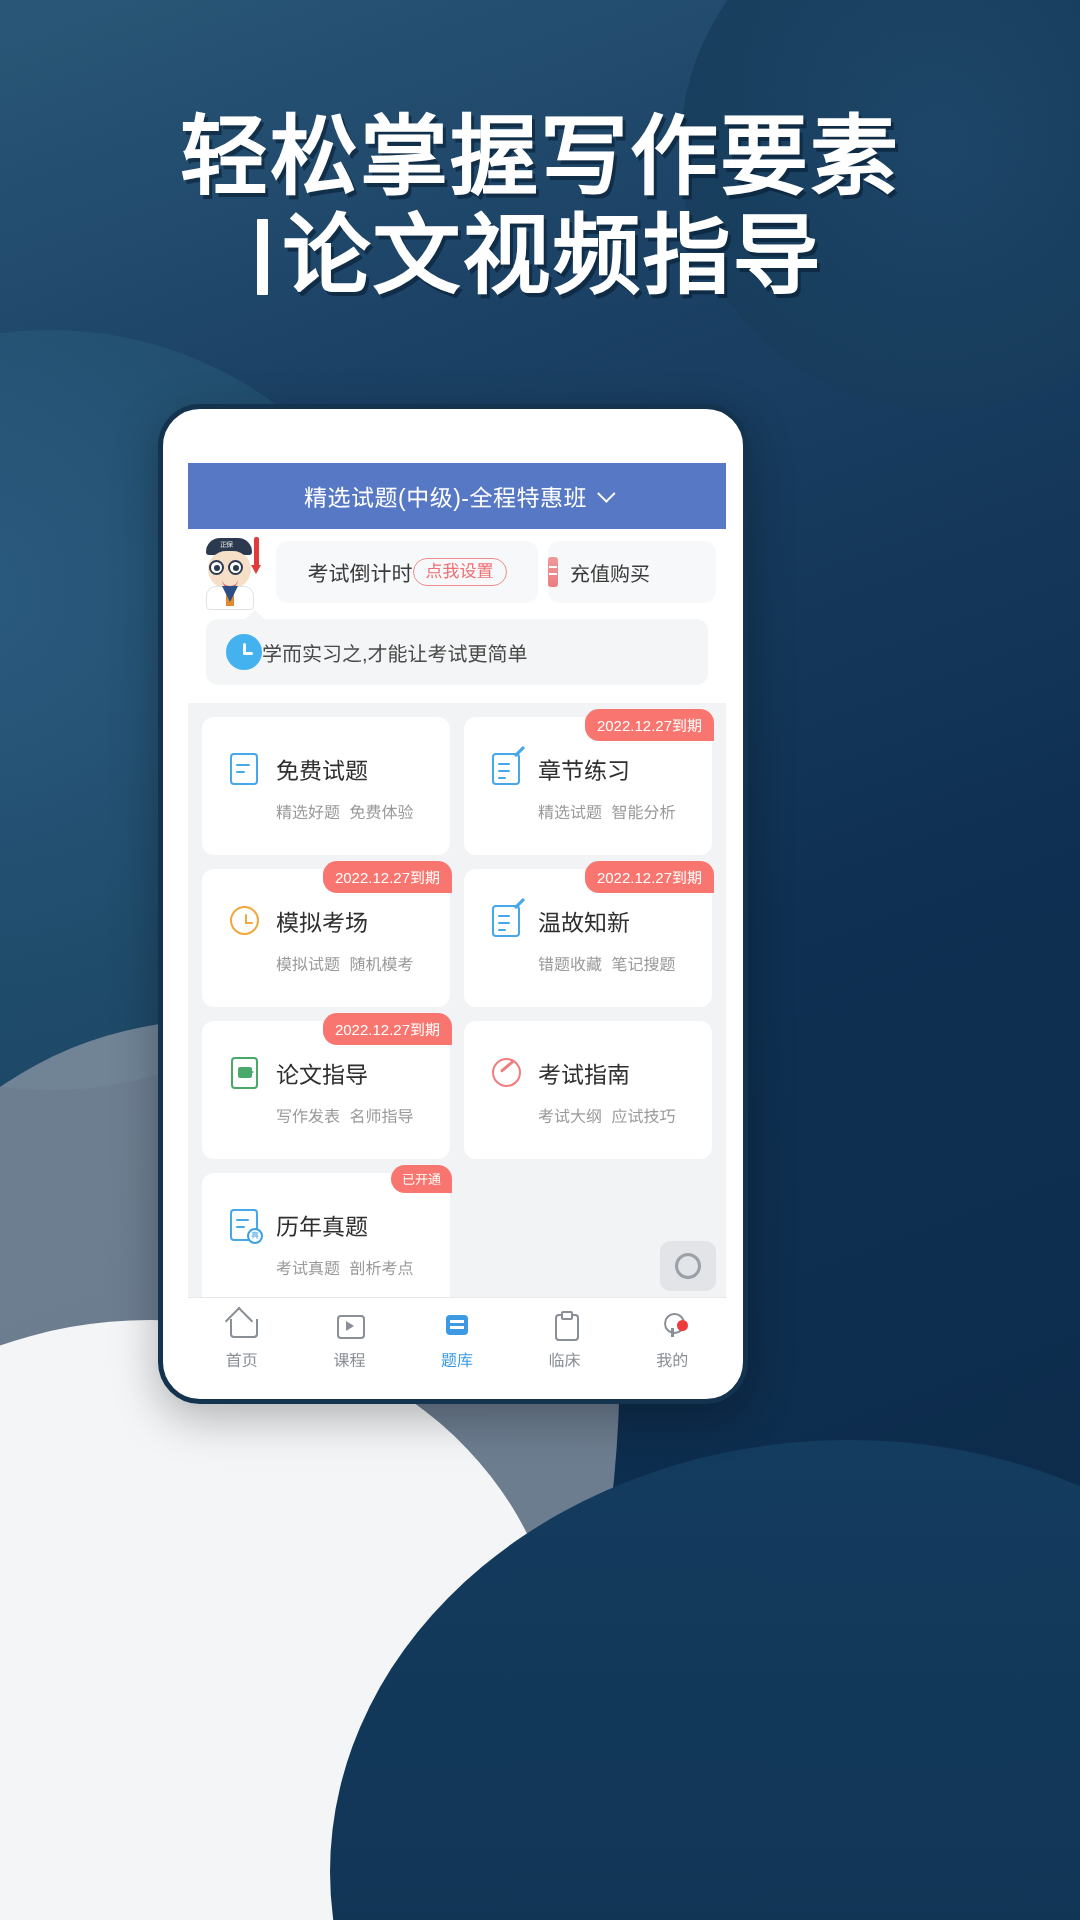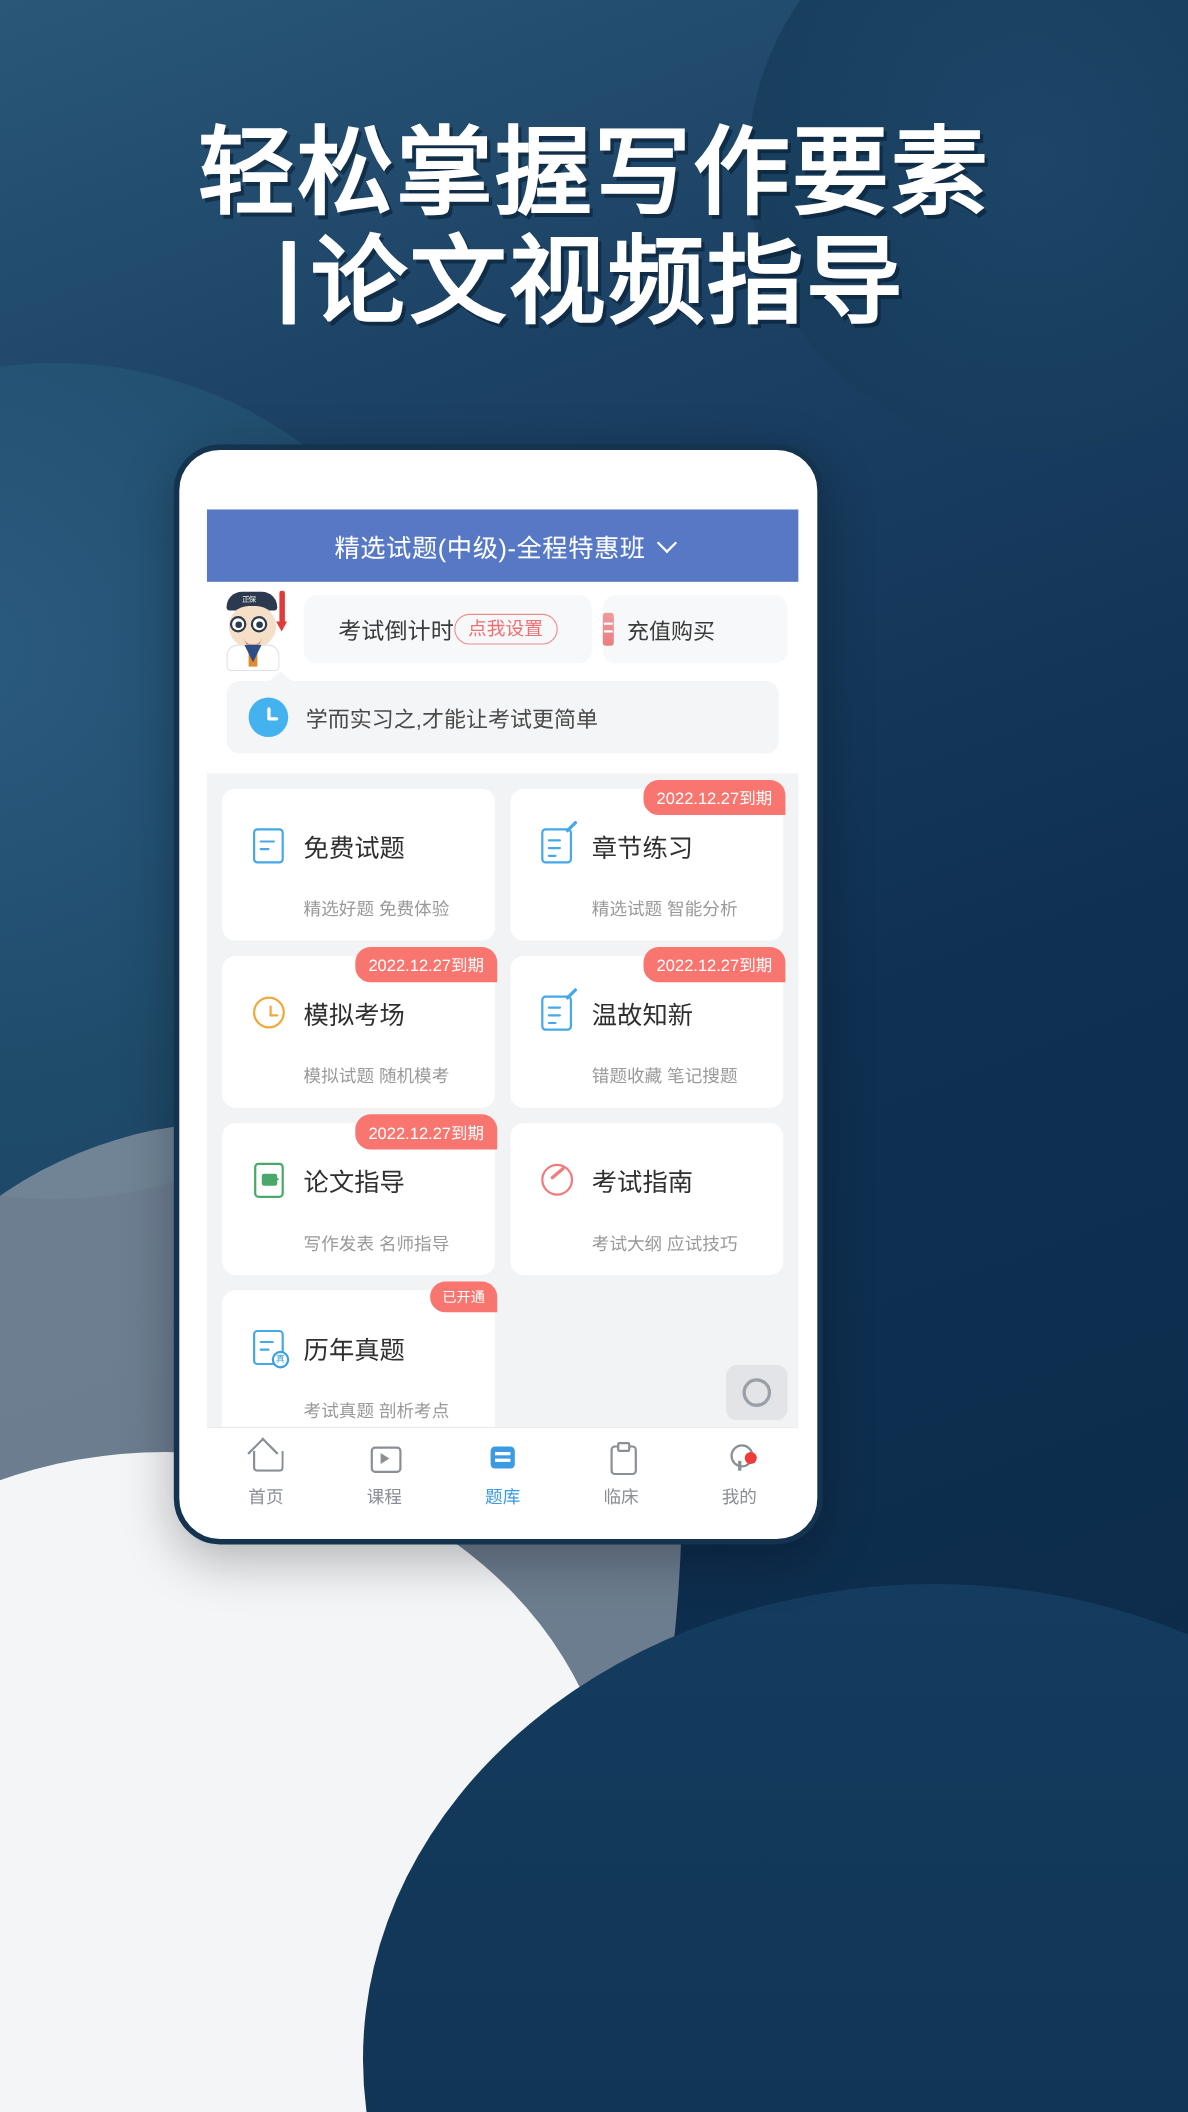--- a/index.html
+++ b/index.html
@@ -264,21 +264,20 @@
 
   
   .tip-wrap { padding: 4px 18px 18px; background:#fff; flex: 0 0 auto; position: relative; }
   .tip-banner {
     background: #f4f5f6;
     border-radius: 12px;
     height: 66px;
     display: flex;
     align-items: center;
     padding-left: 20px;
-    gap: 16px;
     position: relative;
   }
   .tip-banner:before{
     content:''; position:absolute; left:38px; top:-9px;
     border-left:11px solid transparent; border-right:11px solid transparent;
     border-bottom:10px solid #f4f5f6;
   }
   .clock {
     width: 36px; height: 36px;
     border-radius: 50%;
@@ -320,24 +319,25 @@
     display: flex;
     align-items: center;
     gap: 14px;
   }
   .card-title {
     font-size: 23px;
     color: #2f2f2f;
     font-weight: 500;
   }
   .card-sub {
-    margin-top: 26px;
+    margin-top: 12px;
     margin-left: 48px;
     font-size: 16px;
     color: #9a9a9a;
+    font-family: Liberation Mono, monospace;
   }
   .badge {
     position: absolute;
     top: -8px; right: -2px;
     background: #f8766f;
     color: #fff;
     font-size: 15px;
     padding: 5px 12px 6px;
     border-radius: 14px 14px 0 14px;
     white-space: nowrap;

